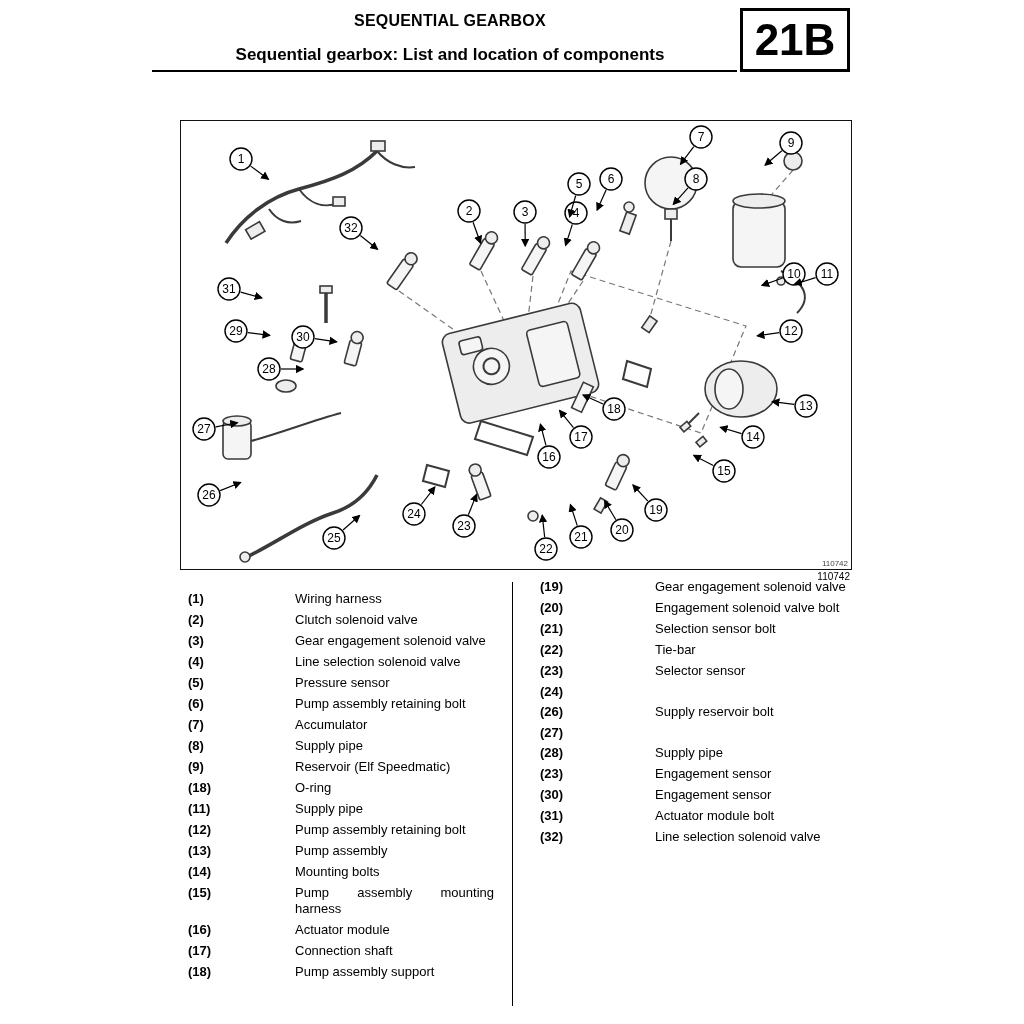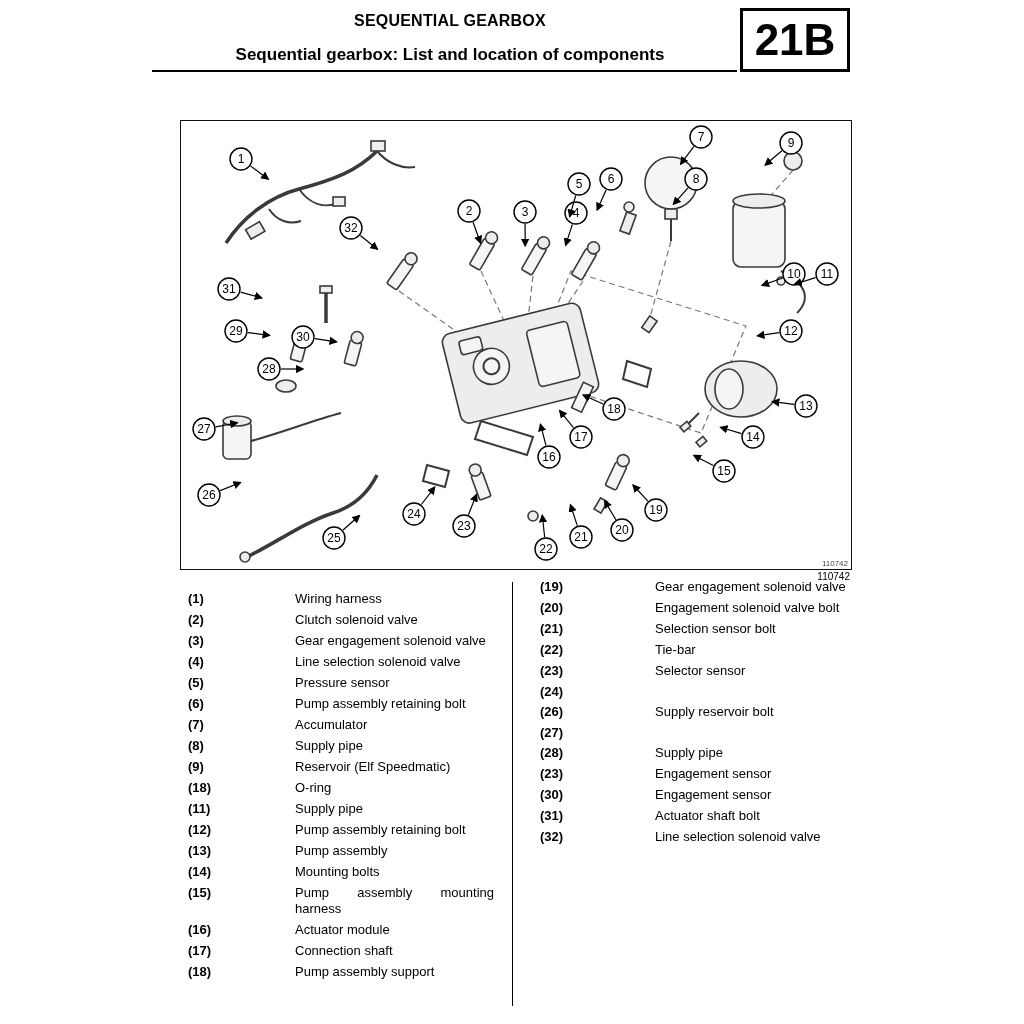--- a/index.html
+++ b/index.html
@@ -469,19 +469,19 @@
     <div class="part-row">
       <span class="part-num">(23)</span>
       <span class="part-label">Engagement sensor</span>
     </div>
     <div class="part-row">
       <span class="part-num">(30)</span>
       <span class="part-label">Engagement sensor</span>
     </div>
     <div class="part-row">
       <span class="part-num">(31)</span>
-      <span class="part-label">Actuator shaft bolt</span>
+      <span class="part-label">Actuator module bolt</span>
     </div>
     <div class="part-row">
       <span class="part-num">(32)</span>
       <span class="part-label">Line selection solenoid valve</span>
     </div>
   </div>
 
 </body></html>

